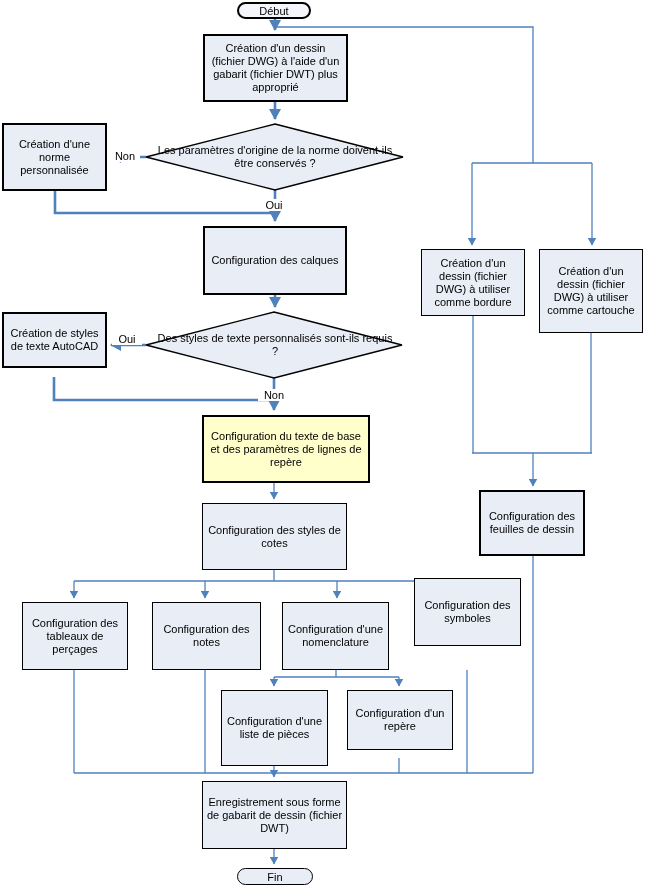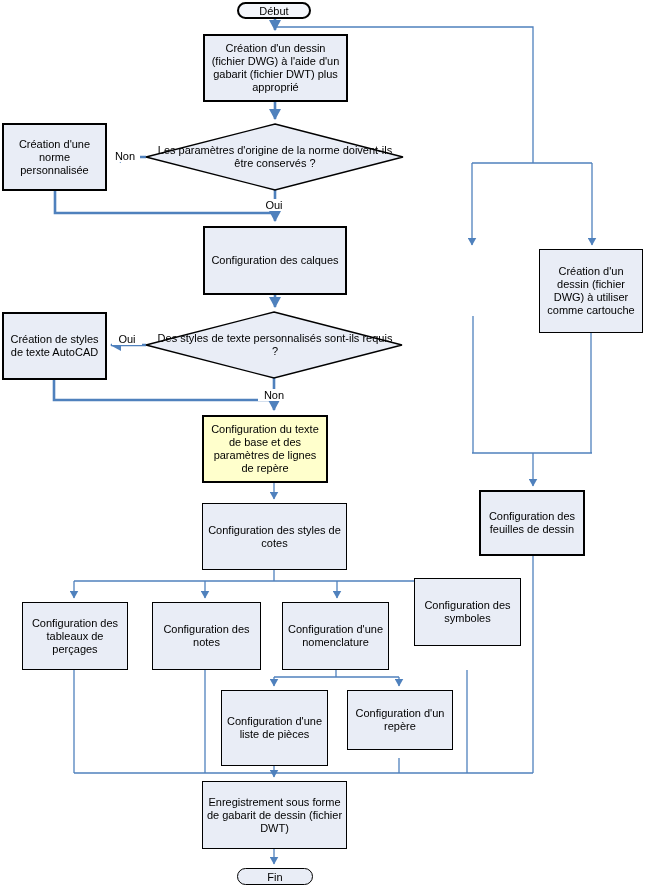--- a/index.html
+++ b/index.html
@@ -93,32 +93,33 @@
     <polygon points="275,124 403,157 275,190 146,157" fill="#e9edf6" stroke="#000" stroke-width="1.3"></polygon>
     <polygon points="274,312 402,345 274,378 146,345" fill="#e9edf6" stroke="#000" stroke-width="1.3"></polygon>
   </svg>
 
   <div class="pill" style="left:237px;top:2px;width:74px;height:17px;">Début</div>
   <div class="pill pill--fin" style="left:237px;top:868px;width:76px;height:17px;">Fin</div>
 
   <div class="node node--thick" style="left:203px;top:34px;width:145px;height:68px;">Création d'un dessin (fichier DWG) à l'aide d'un gabarit (fichier DWT) plus approprié</div>
   <div class="node node--thick" style="left:2px;top:123px;width:105px;height:68px;">Création d'une norme personnalisée</div>
   <div class="node node--thick" style="left:203px;top:226px;width:144px;height:69px;">Configuration des calques</div>
-  <div class="node node--thick" style="left:2px;top:312px;width:105px;height:68px;">Création de styles de texte AutoCAD</div>
-  <div class="node node--yellow" style="left:202px;top:415px;width:126px;height:68px;">Configuration du texte de base et des paramètres de lignes de repère</div>
+  <div class="node node--thick" style="left:2px;top:312px;width:105px;height:56px;">Création de styles de texte AutoCAD</div>
+  <div class="node node--yellow" style="left:202px;top:415px;width:168px;height:68px;">Configuration du texte de base et des paramètres de lignes de repère</div>
   <div class="node" style="left:202px;top:503px;width:145px;height:67px;">Configuration des styles de cotes</div>
 
   <div class="dtext" style="left:157px;top:137px;width:236px;height:40px;">Les paramètres d'origine de la norme doivent-ils être conservés ?</div>
   <div class="dtext" style="left:157px;top:325px;width:236px;height:40px;">Des styles de texte personnalisés sont-ils requis ?</div>
 
   <div class="elabel" style="left:110px;top:150px;width:30px;">Non</div>
   <div class="elabel" style="left:259px;top:199px;width:30px;">Oui</div>
   <div class="elabel" style="left:112px;top:333px;width:30px;">Oui</div>
   <div class="elabel" style="left:258px;top:389px;width:32px;">Non</div>
 
+  <div class="node" style="left:421px;top:249px;width:104px;height:67px;">Création d'un dessin (fichier DWG) à utiliser comme bordure</div>
   <div class="node" style="left:539px;top:249px;width:104px;height:84px;">Création d'un dessin (fichier DWG) à utiliser comme cartouche</div>
   <div class="node node--thick" style="left:479px;top:490px;width:106px;height:66px;">Configuration des feuilles de dessin</div>
 
   <div class="node" style="left:22px;top:602px;width:106px;height:68px;">Configuration des tableaux de perçages</div>
   <div class="node" style="left:152px;top:602px;width:109px;height:68px;">Configuration des notes</div>
   <div class="node" style="left:282px;top:602px;width:107px;height:68px;">Configuration d'une nomenclature</div>
   <div class="node" style="left:414px;top:578px;width:107px;height:68px;">Configuration des symboles</div>
 
   <div class="node" style="left:221px;top:690px;width:107px;height:76px;">Configuration d'une liste de pièces</div>
   <div class="node" style="left:347px;top:690px;width:106px;height:60px;">Configuration d'un repère</div>

